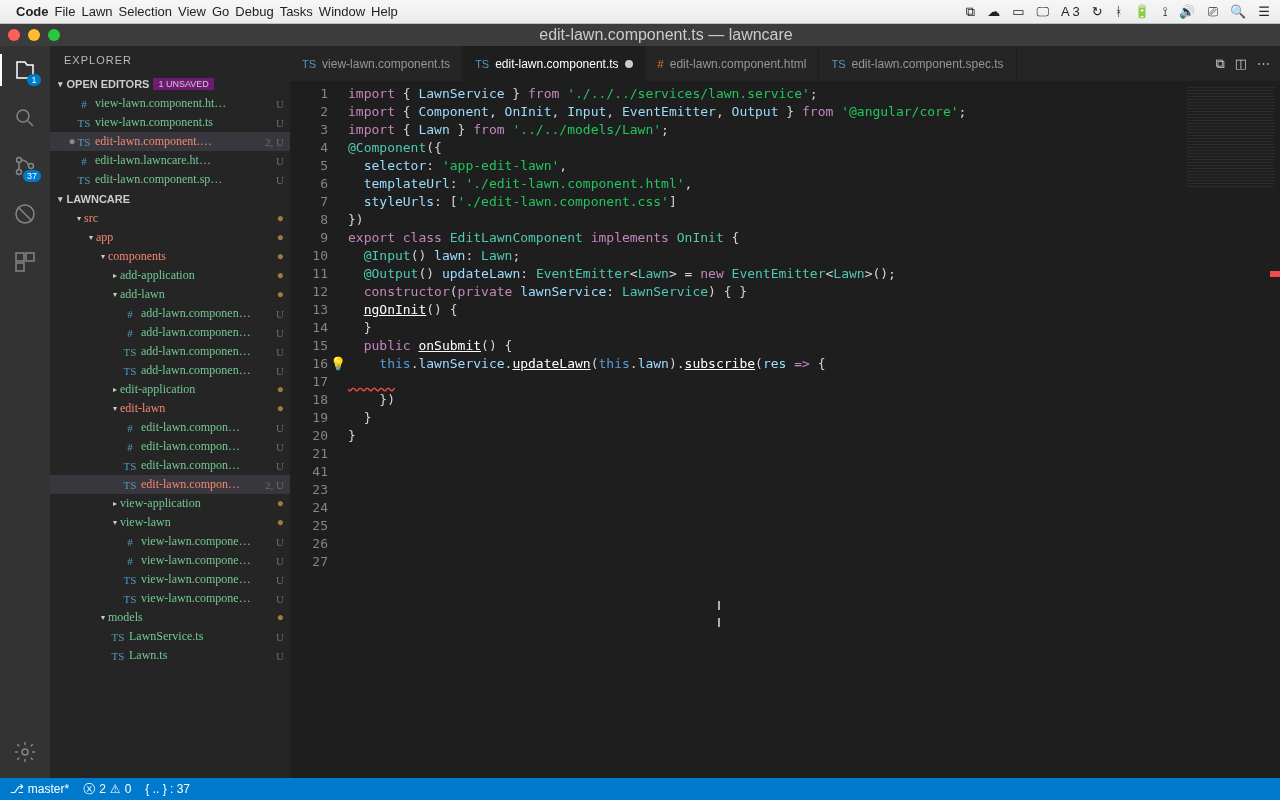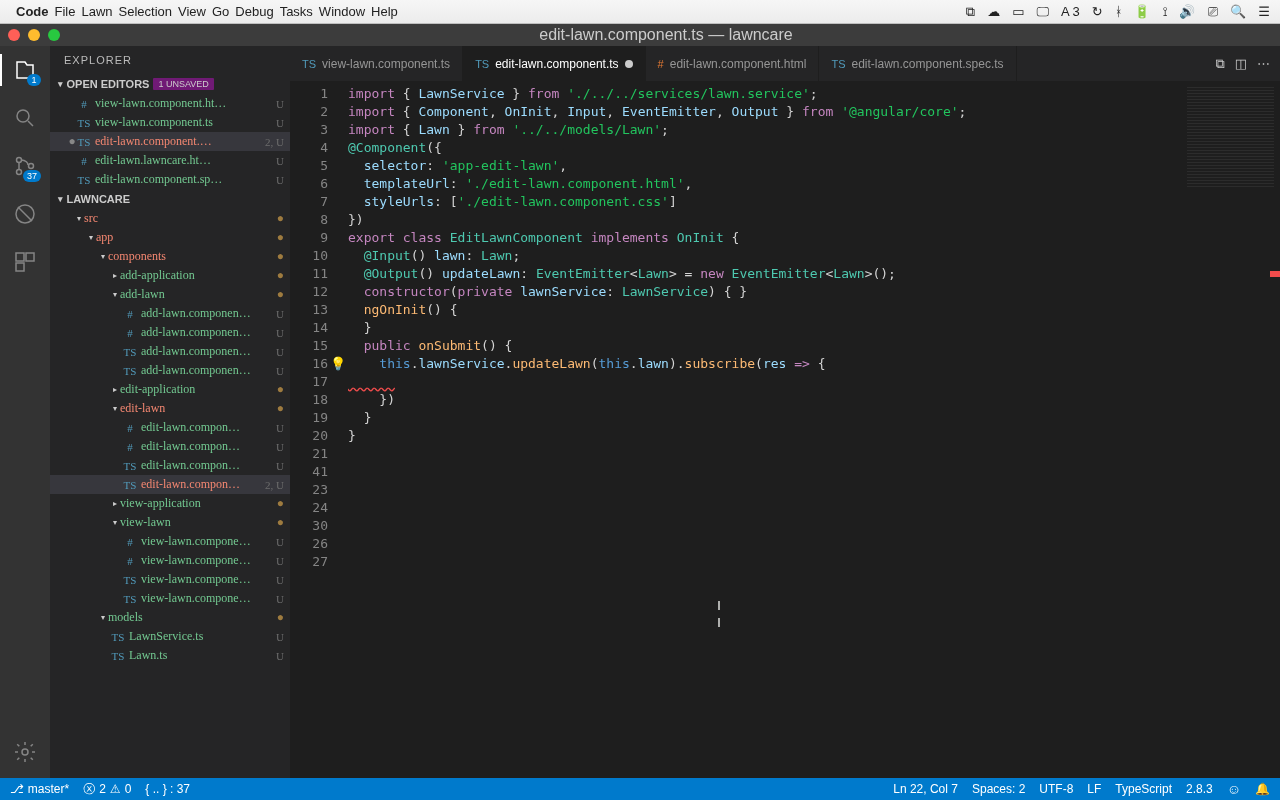--- a/index.html
+++ b/index.html
@@ -62,21 +62,21 @@
   .tabs .actions{margin-left:auto;display:flex;align-items:center;gap:10px;padding:0 10px;color:#ccc;}
   
   .editor-body{flex:1;display:flex;position:relative;font-family:Menlo,Consolas,monospace;font-size:13px;}
   .gutter{width:50px;text-align:right;color:#858585;padding:4px 12px 0 0;line-height:18px;user-select:none;}
   .code{flex:1;padding:4px 0 0 8px;line-height:18px;white-space:pre;color:#d4d4d4;}
   .minimap{width:100px;background:#1e1e1e;border-left:1px solid #1e1e1e;position:relative;}
   .minimap .mini-content{position:absolute;top:6px;left:6px;right:6px;height:100px;background:repeating-linear-gradient(#3a3a3a 0 1px,transparent 1px 3px);opacity:0.5;}
   .minimap .err-mark{position:absolute;right:0;top:190px;width:10px;height:6px;background:#f14c4c;}
   
   
-  .kw{color:#c586c0;} .str{color:#22c55e;} .fn{color:#fdba74;} .cls{color:#4ec9b0;}
+  .kw{color:#c586c0;} .str{color:#22c55e;} .fn{color:#ffffff;text-decoration:underline;} .cls{color:#4ec9b0;}
   .var{color:#9cdcfe;} .dec{color:#4ec9b0;} .pl{color:#d4d4d4;}
   .this{color:#569cd6;}
   .bulb{color:#ffcc00;position:absolute;left:48px;}
   .squiggle{text-decoration:underline wavy #f14c4c;text-decoration-skip-ink:none;}
   .cursor-mark{position:absolute;width:18px;height:26px;pointer-events:none;}
   .cursor-mark::before,.cursor-mark::after{content:"";position:absolute;left:8px;width:2px;height:9px;background:#aeafad;}
   .cursor-mark::before{top:0;} .cursor-mark::after{bottom:0;}
   
   
   .status{height:22px;background:#007acc;color:#fff;display:flex;align-items:center;font-size:12px;padding:0 10px;gap:14px;}
@@ -412,41 +412,31 @@
           <div>15</div>
           <div>16</div>
           <div>17</div>
           <div>18</div>
           <div>19</div>
           <div>20</div>
           <div>21</div>
           <div>41</div>
           <div>23</div>
           <div>24</div>
-          <div>30</div>
+          <div>25</div>
           <div>26</div>
           <div>27</div>
         </div>
       <div class="code" id="code"><div style="position: relative;"><span class="kw">import</span><span class="pl"> { </span><span class="var">LawnService</span><span class="pl"> } </span><span class="kw">from</span><span class="pl"> </span><span class="str">'./../../services/lawn.service'</span><span class="pl">;</span></div><div style="position: relative;"><span class="kw">import</span><span class="pl"> { </span><span class="var">Component</span><span class="pl">, </span><span class="var">OnInit</span><span class="pl">, </span><span class="var">Input</span><span class="pl">, </span><span class="var">EventEmitter</span><span class="pl">, </span><span class="var">Output</span><span class="pl"> } </span><span class="kw">from</span><span class="pl"> </span><span class="str">'@angular/core'</span><span class="pl">;</span></div><div style="position: relative;"><span class="kw">import</span><span class="pl"> { </span><span class="var">Lawn</span><span class="pl"> } </span><span class="kw">from</span><span class="pl"> </span><span class="str">'../../models/Lawn'</span><span class="pl">;</span></div><div style="position: relative;"><span class="pl"></span></div><div style="position: relative;"><span class="dec">@Component</span><span class="pl">({</span></div><div style="position: relative;"><span class="pl">  </span><span class="var">selector</span><span class="pl">: </span><span class="str">'app-edit-lawn'</span><span class="pl">,</span></div><div style="position: relative;"><span class="pl">  </span><span class="var">templateUrl</span><span class="pl">: </span><span class="str">'./edit-lawn.component.html'</span><span class="pl">,</span></div><div style="position: relative;"><span class="pl">  </span><span class="var">styleUrls</span><span class="pl">: [</span><span class="str">'./edit-lawn.component.css'</span><span class="pl">]</span></div><div style="position: relative;"><span class="pl">})</span></div><div style="position: relative;"><span class="kw">export</span><span class="pl"> </span><span class="kw">class</span><span class="pl"> </span><span class="cls">EditLawnComponent</span><span class="pl"> </span><span class="kw">implements</span><span class="pl"> </span><span class="cls">OnInit</span><span class="pl"> {</span></div><div style="position: relative;"><span class="pl"></span></div><div style="position: relative;"><span class="pl">  </span><span class="dec">@Input</span><span class="pl">() </span><span class="var">lawn</span><span class="pl">: </span><span class="cls">Lawn</span><span class="pl">;</span></div><div style="position: relative;"><span class="pl">  </span><span class="dec">@Output</span><span class="pl">() </span><span class="var">updateLawn</span><span class="pl">: </span><span class="cls">EventEmitter</span><span class="pl">&lt;</span><span class="cls">Lawn</span><span class="pl">&gt; = </span><span class="kw">new</span><span class="pl"> </span><span class="cls">EventEmitter</span><span class="pl">&lt;</span><span class="cls">Lawn</span><span class="pl">&gt;();</span></div><div style="position: relative;"><span class="pl"></span></div><div style="position: relative;"><span class="pl">  </span><span class="kw">constructor</span><span class="pl">(</span><span class="kw">private</span><span class="pl"> </span><span class="var">lawnService</span><span class="pl">: </span><span class="cls">LawnService</span><span class="pl">) { }</span></div><div style="position: relative;"><span class="pl"></span></div><div style="position: relative;"><span class="pl">  </span><span class="fn">ngOnInit</span><span class="pl">() {</span></div><div style="position: relative;"><span class="pl">  }</span></div><div style="position: relative;"><span class="pl"></span></div><div style="position: relative;"><span class="pl">  </span><span class="kw">public</span><span class="pl"> </span><span class="fn">onSubmit</span><span class="pl">() {</span></div><div style="position: relative;"><span class="bulb" style="left: -18px; position: absolute;">💡</span><span class="pl">    </span><span class="this">this</span><span class="pl">.</span><span class="var">lawnService</span><span class="pl">.</span><span class="fn">updateLawn</span><span class="pl">(</span><span class="this">this</span><span class="pl">.</span><span class="var">lawn</span><span class="pl">).</span><span class="fn">subscribe</span><span class="pl">(</span><span class="var">res</span><span class="pl"> </span><span class="kw">=&gt;</span><span class="pl"> {</span></div><div style="position: relative;"><span class="squiggle">      </span><span class="pl"></span></div><div style="position: relative;"><span class="pl">    })</span></div><div style="position: relative;"><span class="pl">  }</span></div><div style="position: relative;"><span class="pl"></span></div><div style="position: relative;"><span class="pl">}</span></div><div style="position: relative;"><span class="pl"></span></div></div>
       <div class="cursor-mark" style="top:520px;left:420px;"></div>
       <div class="minimap">
         <div class="mini-content"></div>
         <div class="err-mark"></div>
       </div>
     </div>
   </div>
 </div>
 
 <div class="status">
   <span class="seg">⎇ <span>master*</span></span>
   <span class="seg">ⓧ <span>2</span> ⚠ <span>0</span></span>
   <span class="seg">{ .. } : 37</span>
-  <div class="right">
-    <span class="seg">Ln 22, Col 7</span>
-    <span class="seg">Spaces: 2</span>
-    <span class="seg">UTF-8</span>
-    <span class="seg">LF</span>
-    <span class="seg">TypeScript</span>
-    <span class="seg">2.8.3</span>
-    <span class="seg smile">☺</span>
-    <span class="seg">🔔</span>
-  </div>
 </div>
 
 </body></html>

